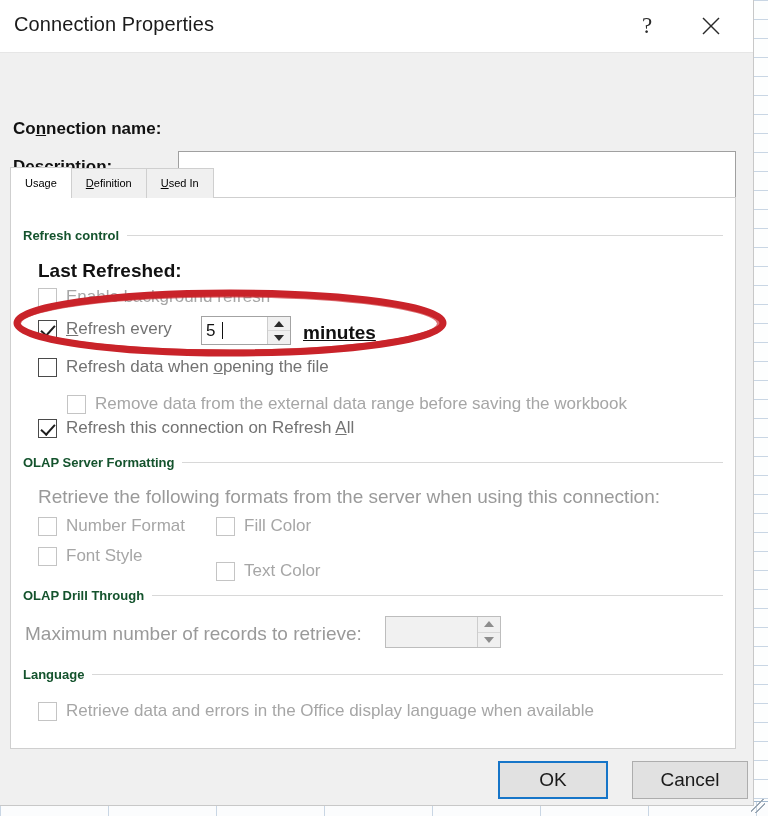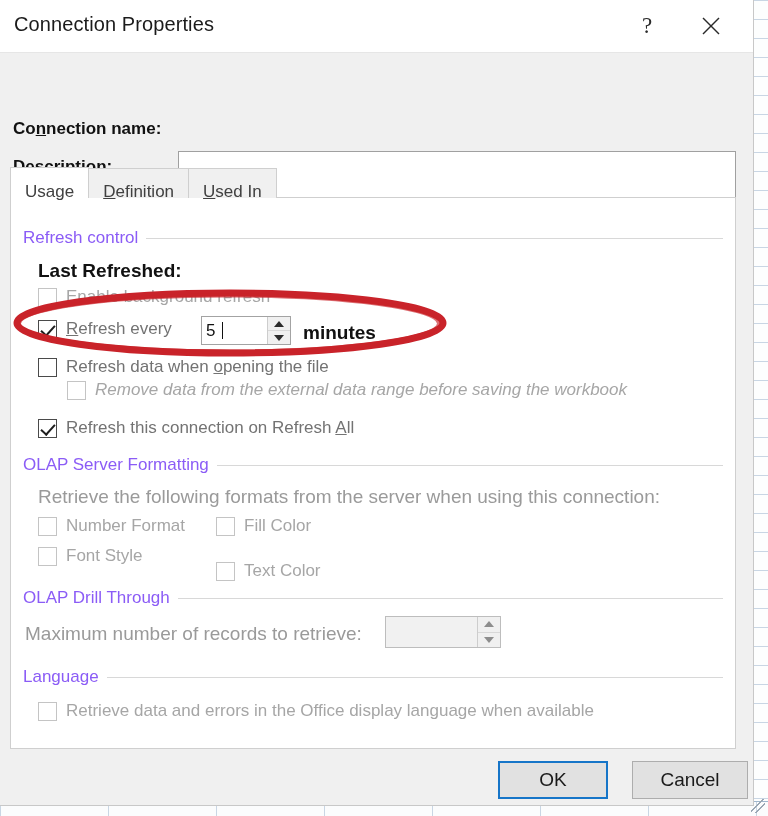--- a/index.html
+++ b/index.html
@@ -144,23 +144,23 @@
     top: 168px;
     height: 30px;
     display: flex;
     align-items: flex-end;
     z-index: 3;
   }
   .tab {
     position: relative;
     height: 30px;
     box-sizing: border-box;
-    padding: 8px 14px;
-    font-size: 17px;
-    color: #404040;
+    padding: 0 14px;
+    font-size: 11px;
+    color: #000000;
     line-height: 29px;
     background: #f0f0f0;
     border: 1px solid #cfcfcf;
     border-bottom: none;
     margin-right: -1px;
     cursor: default;
     white-space: nowrap;
   }
   .tab.active {
     background: #ffffff;
@@ -186,23 +186,23 @@
 
   
   .group-head {
     position: absolute;
     display: flex;
     align-items: center;
     width: 700px;
     left: 12px;
   }
   .group-head .gh-text {
-    font-size: 17px;
-    font-weight: 400;
-    color: #8b5cf6;
+    font-size: 13px;
+    font-weight: 700;
+    color: #14532d;
     white-space: nowrap;
     padding-right: 8px;
   }
   .group-head .gh-rule {
     flex: 1;
     height: 1px;
     background: #d8d8d8;
   }
 
   .plain-label {
@@ -426,28 +426,28 @@
     </div>
 
     <div class="spinner" style="left:190px; top:118px; width:90px; height:29px;">
       <input class="sp-input" type="text" value="5" style="">
       <span class="sp-buttons">
         <span class="sp-btn sp-up"></span>
         <span class="sp-btn sp-down"></span>
       </span>
     </div>
 
-    <div class="plain-label bold" style="left:292px; top:124px;">minutes</div>
+    <div class="plain-label bold" style="left:292px; top:124px;text-decoration:underline;">minutes</div>
 
     <div class="cbrow" style="left:27px; top:159px;">
       <span class="cbox"></span>
       <span class="cb-label">Refresh data when <u>o</u>pening the file</span>
     </div>
 
-    <div class="cbrow disabled" style="left:56px; top:182px;font-style:italic;">
+    <div class="cbrow disabled" style="left:56px; top:196px;">
       <span class="cbox disabled"></span>
       <span class="cb-label">Remove data from the external data range before saving the workbook</span>
     </div>
 
     <div class="cbrow" style="left:27px; top:220px;">
       <span class="cbox checked"></span>
       <span class="cb-label">Refresh this connection on Refresh <u>A</u>ll</span>
     </div>
 
     <div class="group-head" style="top:257px;">

